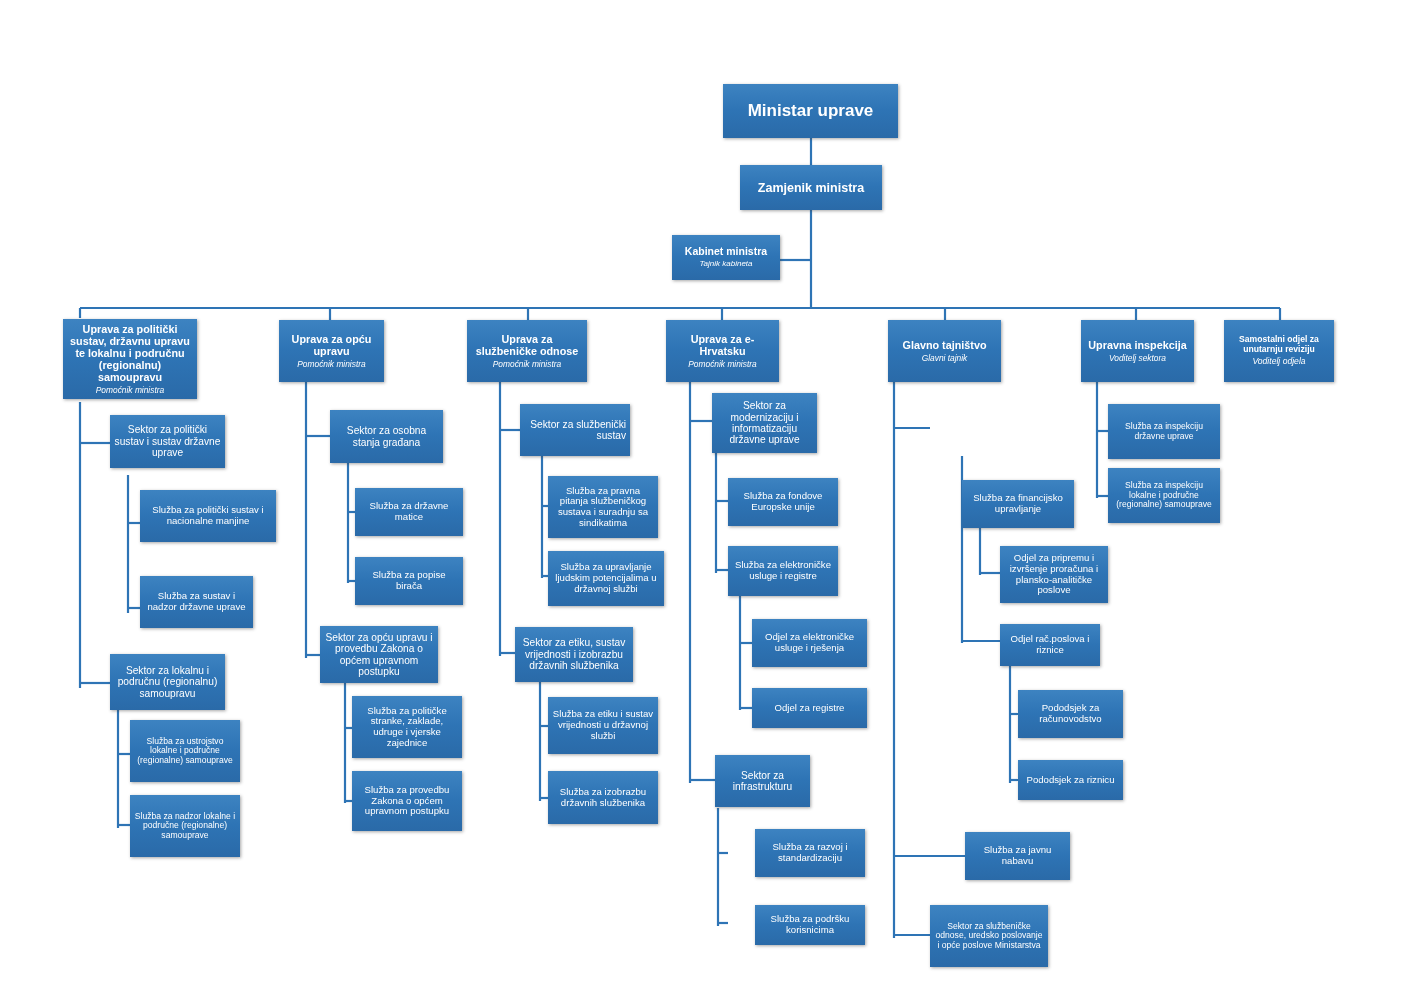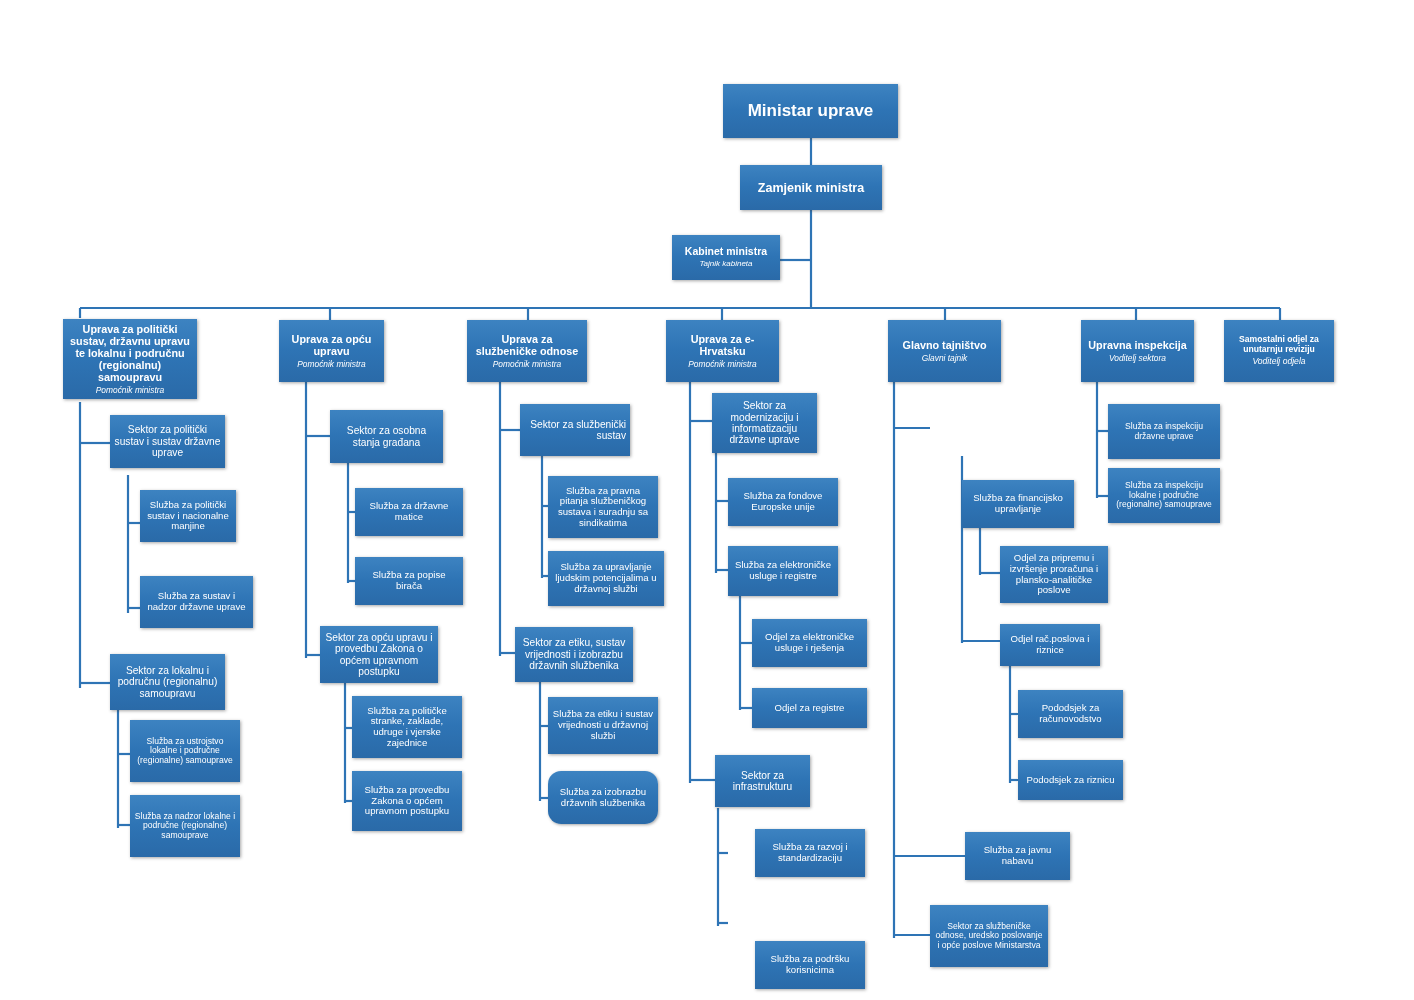--- a/index.html
+++ b/index.html
@@ -170,21 +170,21 @@
     <span class="sub">Tajnik kabineta</span>
   </div>
 
   <div class="node lv-dir" style="left:63px; top:281px; width:134px; height:80px;">
     <span class="ttl">Uprava za politički sustav, državnu upravu te lokalnu i područnu (regionalnu) samoupravu</span>
     <span class="sub">Pomoćnik ministra</span>
   </div>
   <div class="node lv-sec" style="left:110px; top:377px; width:115px; height:53px;">
     <span class="ttl">Sektor za politički sustav i sustav državne uprave</span>
   </div>
-  <div class="node lv-srv" style="left:140px; top:452px; width:96px; height:52px;">
+  <div class="node lv-srv" style="left:140px; top:452px; width:136px; height:52px;">
     <span class="ttl">Služba za politički sustav i nacionalne manjine</span>
   </div>
   <div class="node lv-srv" style="left:140px; top:538px; width:113px; height:52px;">
     <span class="ttl">Služba za sustav i nadzor državne uprave</span>
   </div>
   <div class="node lv-sec" style="left:110px; top:616px; width:115px; height:56px;">
     <span class="ttl">Sektor za lokalnu i područnu (regionalnu) samoupravu</span>
   </div>
   <div class="node lv-sml" style="left:130px; top:682px; width:110px; height:62px;">
     <span class="ttl">Služba za ustrojstvo lokalne i područne (regionalne) samouprave</span>
@@ -228,21 +228,21 @@
   </div>
   <div class="node lv-srv" style="left:548px; top:513px; width:116px; height:55px;">
     <span class="ttl">Služba za upravljanje ljudskim potencijalima u državnoj službi</span>
   </div>
   <div class="node lv-sec" style="left:515px; top:589px; width:118px; height:55px;">
     <span class="ttl">Sektor za etiku, sustav vrijednosti i izobrazbu državnih službenika</span>
   </div>
   <div class="node lv-srv" style="left:548px; top:659px; width:110px; height:57px;">
     <span class="ttl">Služba za etiku i sustav vrijednosti u državnoj službi</span>
   </div>
-  <div class="node lv-srv" style="left:548px; top:733px; width:110px; height:53px;border-radius:13px;">
+  <div class="node lv-srv" style="left:548px; top:733px; width:110px; height:53px;">
     <span class="ttl">Služba za izobrazbu državnih službenika</span>
   </div>
 
   <div class="node lv-dir" style="left:666px; top:282px; width:113px; height:62px;">
     <span class="ttl">Uprava za e-Hrvatsku</span>
     <span class="sub">Pomoćnik ministra</span>
   </div>
   <div class="node lv-sec" style="left:712px; top:355px; width:105px; height:60px;">
     <span class="ttl">Sektor za modernizaciju i informatizaciju državne uprave</span>
   </div>
@@ -257,21 +257,21 @@
   </div>
   <div class="node lv-srv" style="left:752px; top:650px; width:115px; height:40px;">
     <span class="ttl">Odjel za registre</span>
   </div>
   <div class="node lv-sec" style="left:715px; top:717px; width:95px; height:52px;">
     <span class="ttl">Sektor za infrastrukturu</span>
   </div>
   <div class="node lv-srv" style="left:755px; top:791px; width:110px; height:48px;">
     <span class="ttl">Služba za razvoj i standardizaciju</span>
   </div>
-  <div class="node lv-srv" style="left:755px; top:903px; width:110px; height:48px;">
+  <div class="node lv-srv" style="left:755px; top:867px; width:110px; height:40px;">
     <span class="ttl">Služba za podršku korisnicima</span>
   </div>
 
   <div class="node lv-dir" style="left:888px; top:282px; width:113px; height:62px;">
     <span class="ttl">Glavno tajništvo</span>
     <span class="sub">Glavni tajnik</span>
   </div>
   <div class="node lv-srv" style="left:962px; top:442px; width:112px; height:48px;">
     <span class="ttl">Služba za financijsko upravljanje</span>
   </div>

